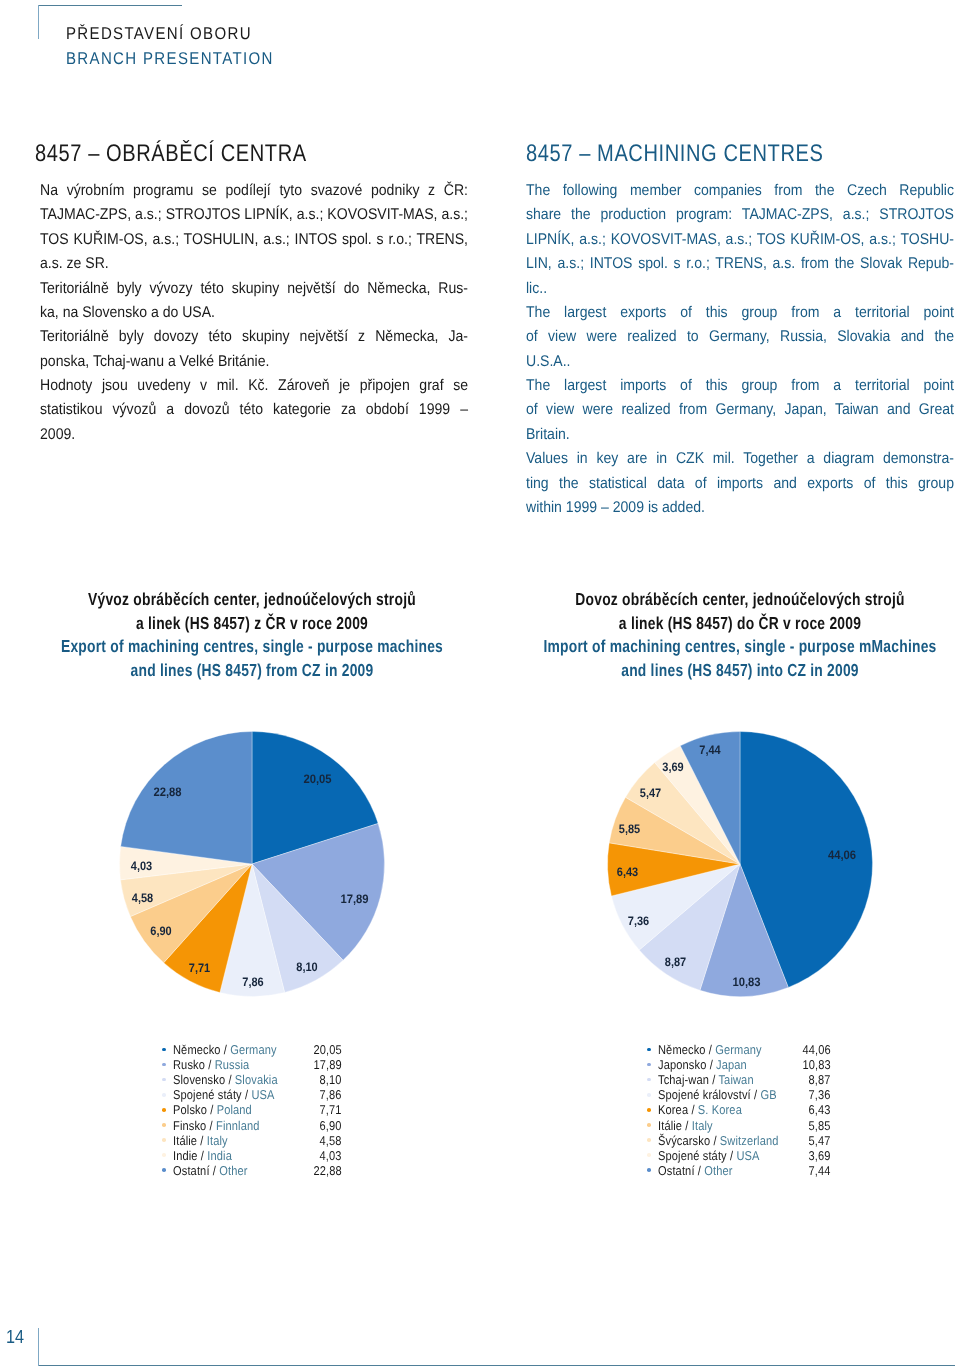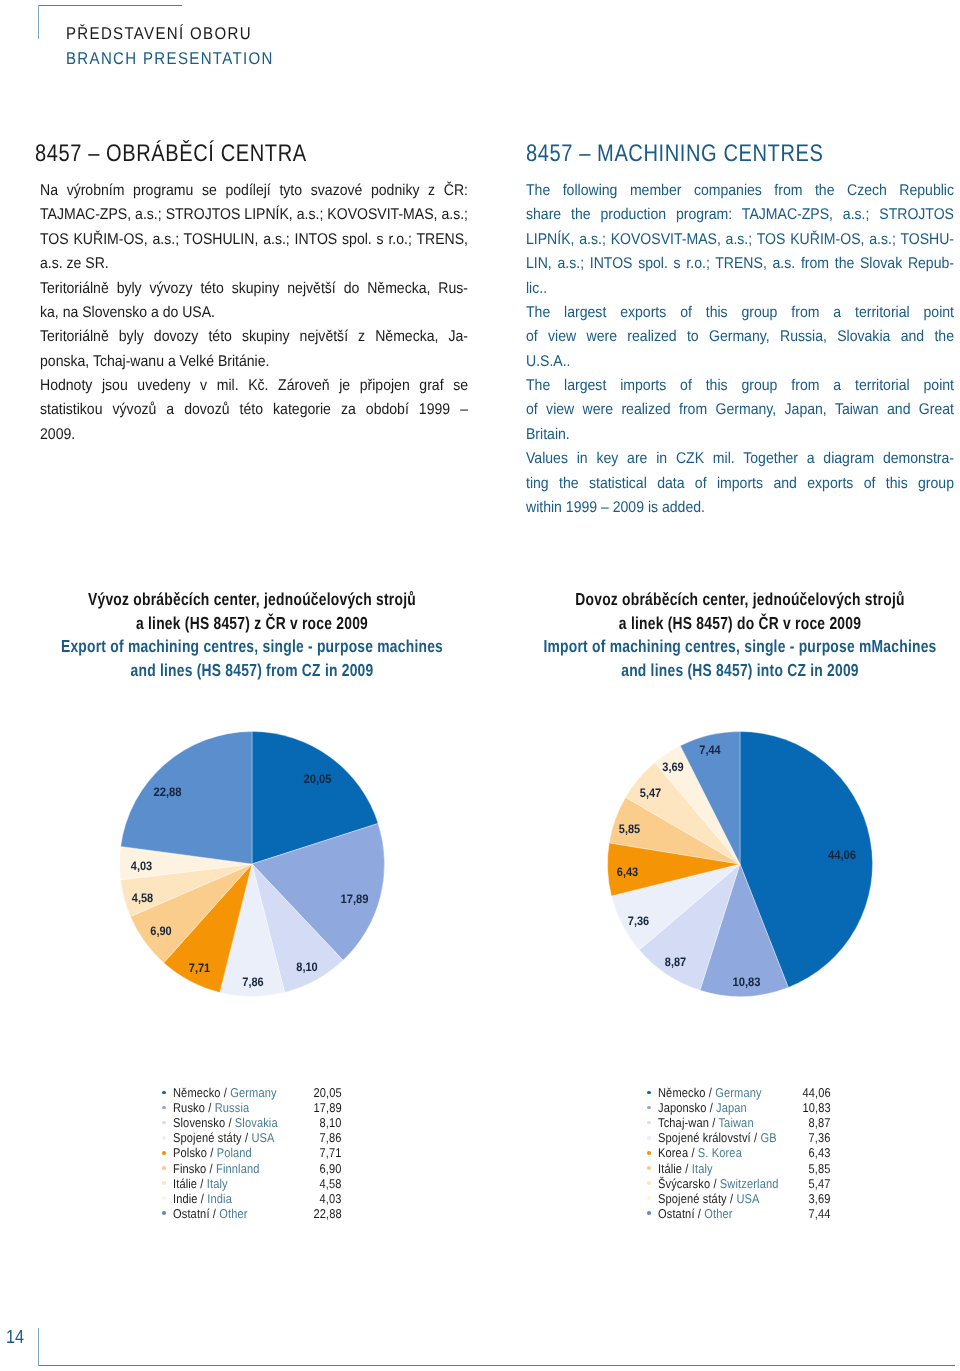--- a/index.html
+++ b/index.html
@@ -37,21 +37,21 @@
 
   
   .ct{position:absolute;top:588px;width:520px;text-align:center;font-weight:bold;font-size:17.4px;
       line-height:23.7px;letter-spacing:0.3px;transform:scaleX(0.796);transform-origin:50% 0;}
   .ct.left{left:-8px;}
   .ct.right{left:480px;}
   .ct .cs{color:#141414;}
   .ct .en{color:#195b84;}
 
   
-  .legend{position:absolute;font-size:12.8px;line-height:15.12px;letter-spacing:0.15px;color:#1a1a1a;margin-top:43px;}
+  .legend{position:absolute;font-size:12.8px;line-height:15.12px;letter-spacing:0.15px;color:#1a1a1a;}
   .legend .row{position:relative;height:15.12px;white-space:nowrap;}
   .legend .dot{position:absolute;left:0;top:5.6px;width:3.6px;height:3.6px;border-radius:50%;}
   .legend .nm{position:absolute;left:11px;top:0;transform:scaleX(0.865);transform-origin:0 0;}
   .legend .en{color:#477c95;}
   .legend .val{position:absolute;right:0;top:0;text-align:right;transform:scaleX(0.865);transform-origin:100% 0;}
 </style>
 </head>
 <body>
 
 <div class="page">

